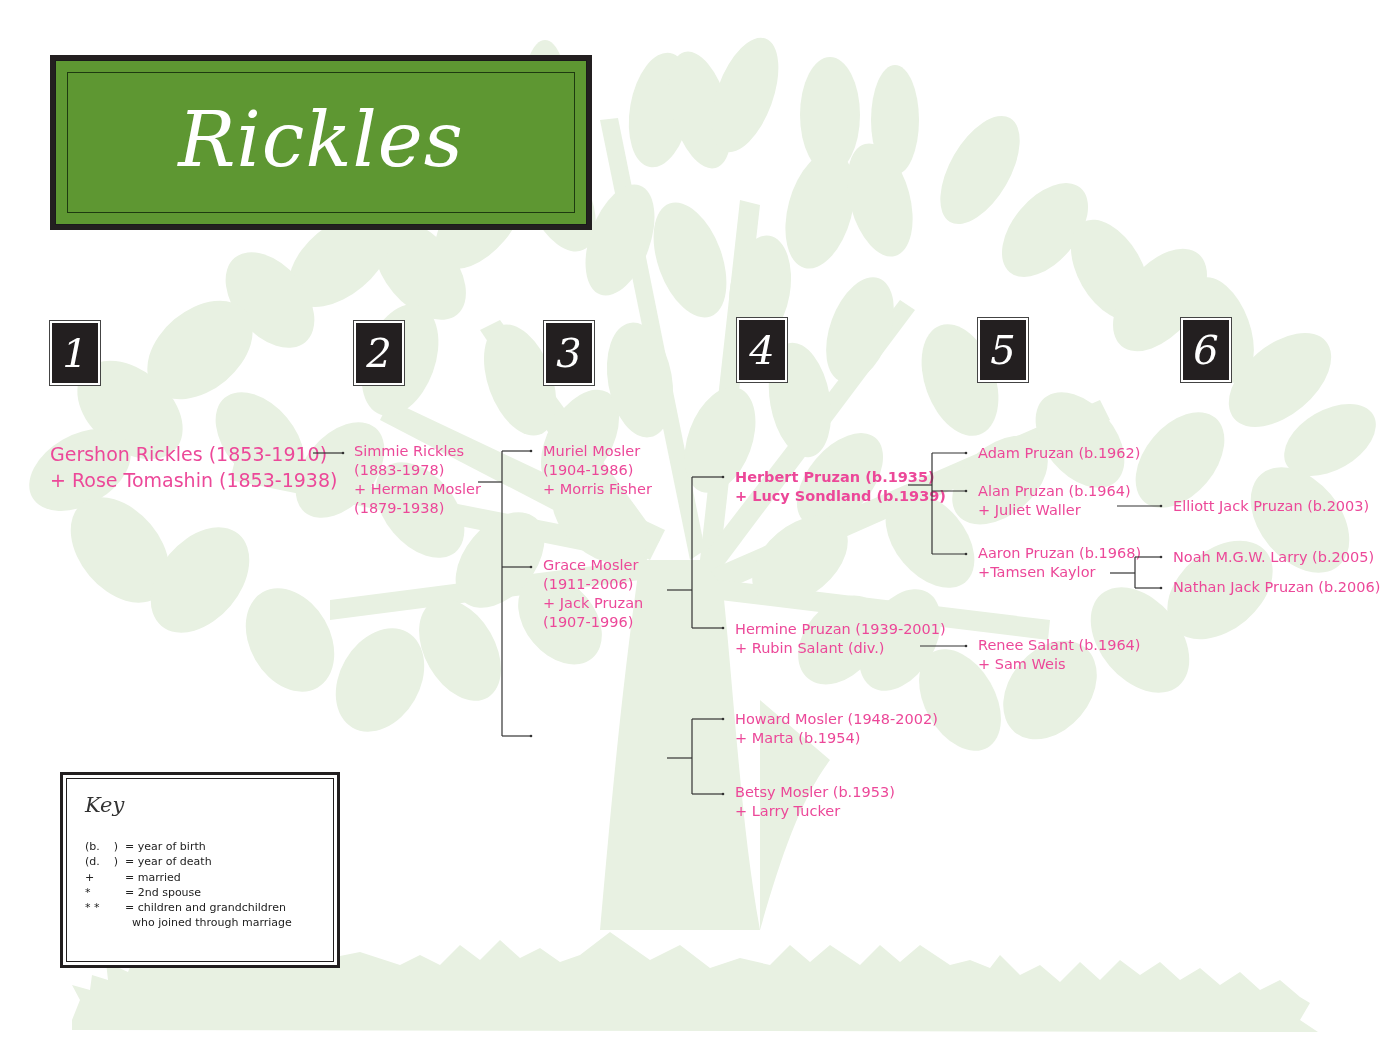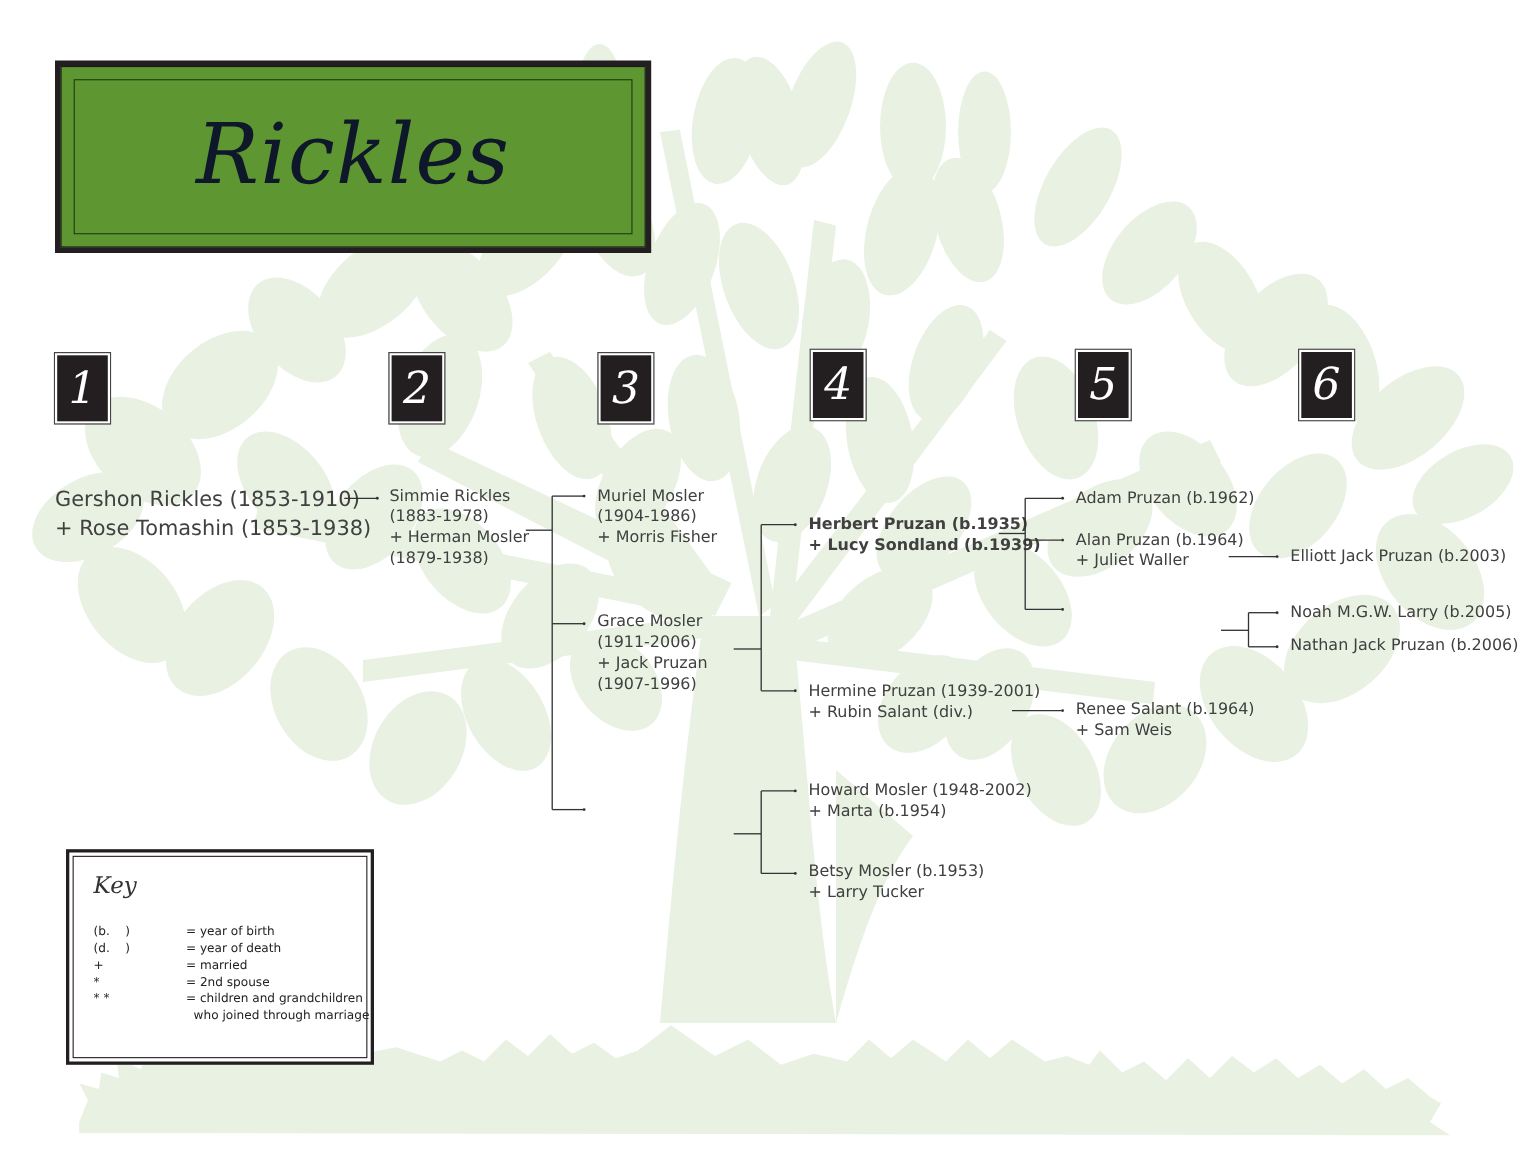--- a/index.html
+++ b/index.html
@@ -22,36 +22,36 @@
     background:#5e9732; border:1px solid #1a1a1a;
     outline:2px solid #5e9732; outline-offset:-5px;
     display:flex; align-items:center; justify-content:center;
   }
   .banner-inner .rule {
     position:absolute; left:11px; top:11px; right:11px; bottom:11px;
     border:1px solid #1e3a10; pointer-events:none;
   }
   .banner-title {
     font-family:"DejaVu Serif", serif; font-style:italic;
-    font-size:76px; color:#0f172a; letter-spacing:1px;
+    font-size:76px; color:#ffffff; letter-spacing:1px;
     position:relative; top:-3px;text-align:center;
   }
 
   
   .gen {
     position:absolute; width:50px; height:64px; box-sizing:border-box;
     background:#231f20; border:2px solid #ffffff; outline:1px solid #444;
     display:flex; align-items:center; justify-content:center;
     color:#fff; font-family:"DejaVu Serif", serif; font-style:italic; font-size:40px;
   }
 
   
   .p {
     position:absolute; font-size:14.5px; line-height:19px; white-space:nowrap;
-    color:#404040;
+    color:#ec4899;
   }
   .p div { white-space:nowrap; }
   .p.big { font-size:19px; line-height:26px; }
 
   
   svg.lines { position:absolute; left:0; top:0; z-index:2; }
   .ln { stroke:#333; stroke-width:1.2; fill:none; }
 
   
   .key {
@@ -59,21 +59,21 @@
     box-sizing:border-box; background:#fff;
     border:3px solid #231f20; outline:1px solid #231f20; outline-offset:-7px;
   }
   .key-title {
     position:absolute; left:22px; top:18px;
     font-family:"DejaVu Serif", serif; font-style:italic; font-size:21px; color:#333;
   }
   .key-rows { position:absolute; left:22px; top:64px; font-size:11px; line-height:15.3px; color:#222; }
   .key-row { display:flex; }
   .key-sym { width:40px; white-space:pre; }
-  .key-def { white-space:nowrap;margin-left:44px; }
+  .key-def { white-space:nowrap; }
 </style>
 </head>
 <body>
 
 <svg class="bg-tree" viewBox="0 0 1400 1051" width="1400" height="1051">
   <g fill="#e8f1e2">
 
     <path d="M640 560 C 620 700, 610 820, 600 930 L 760 930 C 740 820, 735 700, 720 560 Z"></path>
     <path d="M760 930 C 780 860, 800 800, 830 760 L 760 700 Z"></path>
 
@@ -207,20 +207,24 @@
     <div>+ Larry Tucker</div>
   </div>
 
   <div class="p" style="left:978px; top:444px;">
     <div>Adam Pruzan (b.1962)</div>
   </div>
   <div class="p" style="left:978px; top:482px;">
     <div>Alan Pruzan (b.1964)</div>
     <div>+ Juliet Waller</div>
   </div>
+  <div class="p" style="left:978px; top:544px;">
+    <div>Aaron Pruzan (b.1968)</div>
+    <div>+Tamsen Kaylor</div>
+  </div>
   <div class="p" style="left:978px; top:636px;">
     <div>Renee Salant (b.1964)</div>
     <div>+ Sam Weis</div>
   </div>
 
   <div class="p" style="left:1173px; top:497px;">
     <div>Elliott Jack Pruzan (b.2003)</div>
   </div>
   <div class="p" style="left:1173px; top:548px;">
     <div>Noah M.G.W. Larry (b.2005)</div>

